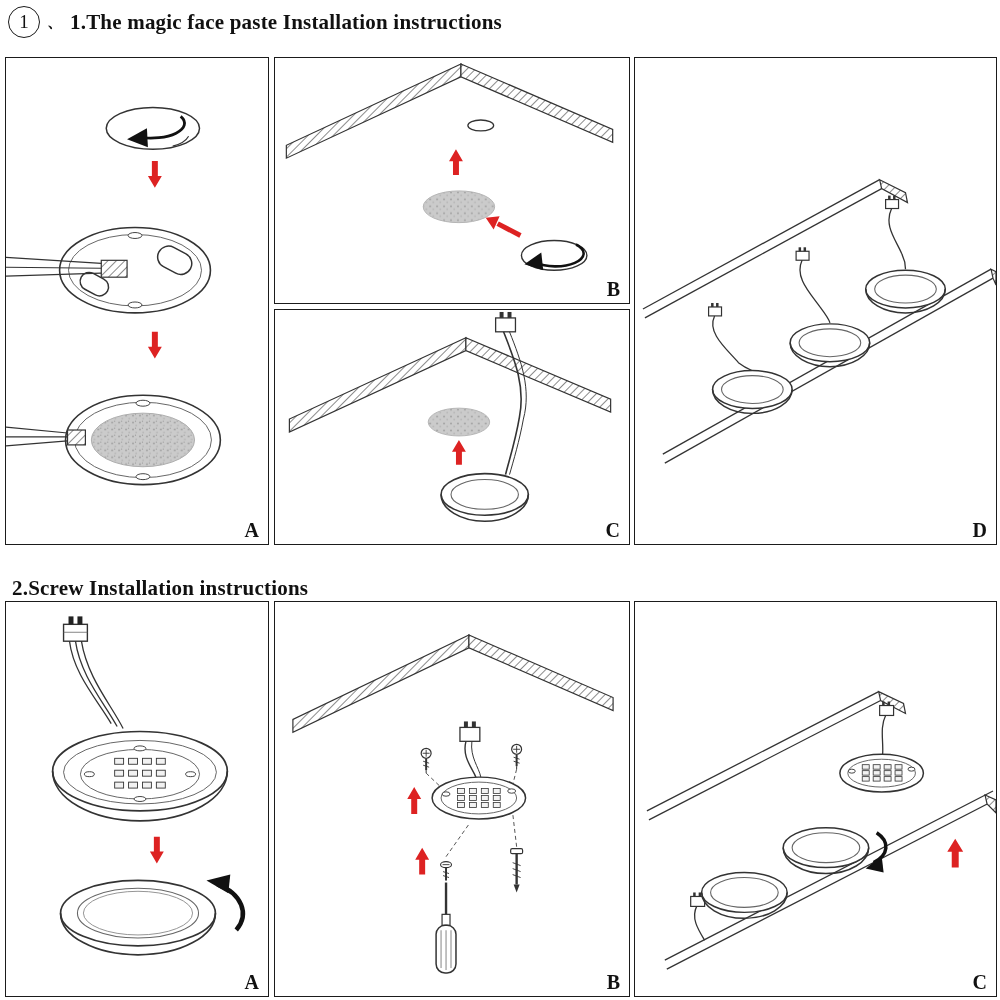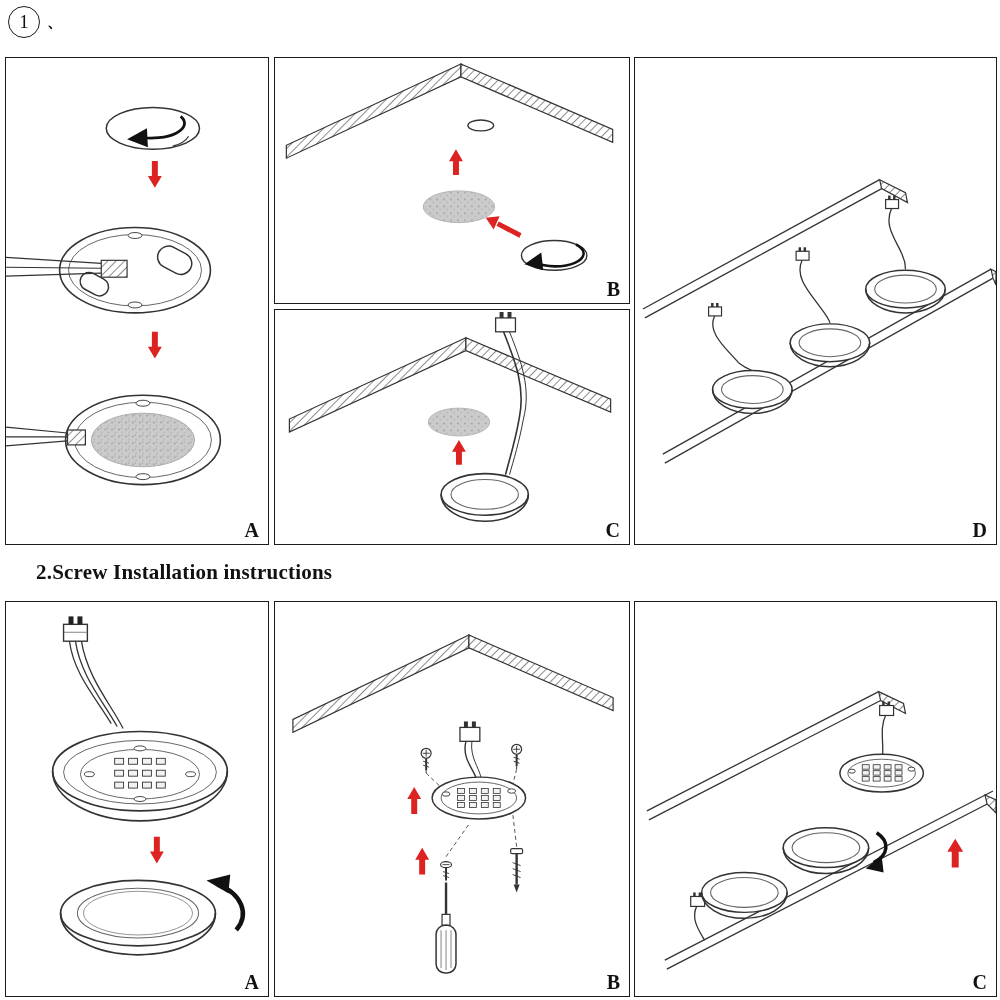--- a/index.html
+++ b/index.html
@@ -23,20 +23,21 @@
     position:absolute;right:9px;bottom:2px;
     font:700 20px "Liberation Serif", serif;color:#111;
   }
 </style>
 </head>
 <body>
 
 <div class="hdr" style="left:8px;top:6px;">
   <span class="badge">1</span>
   <span class="sep">、</span>
+  <span class="title">1.The magic face paste Installation instructions</span>
 </div>
 
 <div class="panel" style="left:5px;top:57px;width:264px;height:488px;">
   <svg viewBox="0 0 264 488">
     <defs>
       <pattern id="spk1a" width="7" height="7" patternUnits="userSpaceOnUse">
         <rect width="7" height="7" fill="#cbcbcb"></rect>
         <circle cx="2" cy="2.5" r="1" fill="#a3a3a3"></circle>
         <circle cx="5.2" cy="5.5" r="0.9" fill="#b8b8b8"></circle>
         <circle cx="4.5" cy="1.2" r="0.6" fill="#999"></circle>
@@ -193,21 +194,21 @@
     </g>
     <g>
       <ellipse cx="118" cy="333" rx="40" ry="19" fill="#fff" stroke="#333" stroke-width="1.5"></ellipse>
       <path d="M78 333 A 40 24 0 0 0 158 333" fill="none" stroke="#333" stroke-width="1.5"></path>
       <ellipse cx="118" cy="333" rx="31" ry="14" fill="none" stroke="#666" stroke-width="1.1"></ellipse>
     </g>
   </svg>
   <span class="plabel">D</span>
 </div>
 
-<div class="hdr" style="left:12px;top:560px;margin-left:24px;">
+<div class="hdr" style="left:12px;top:576px;">
   <span class="title">2.Screw Installation instructions</span>
 </div>
 
 <div class="panel" style="left:5px;top:601px;width:264px;height:396px;">
   <svg viewBox="0 0 264 396">
     <g>
       <rect x="58" y="22" width="24" height="17" fill="#fff" stroke="#333" stroke-width="1.4"></rect>
       <rect x="63" y="14" width="5" height="8" fill="#222"></rect>
       <rect x="72" y="14" width="5" height="8" fill="#222"></rect>
       <line x1="58" y1="30" x2="82" y2="30" stroke="#666" stroke-width="0.8"></line>

